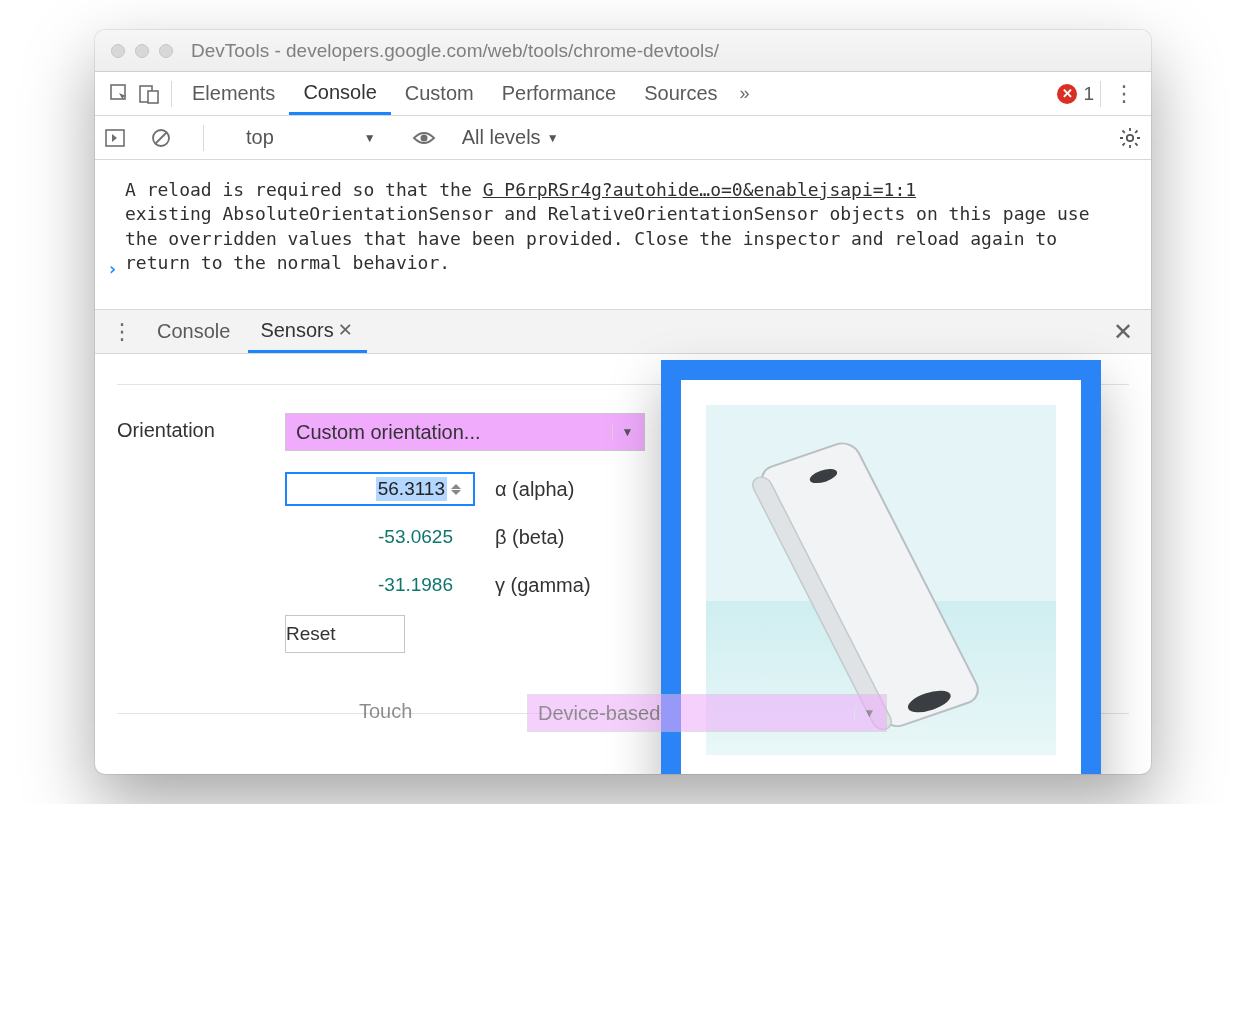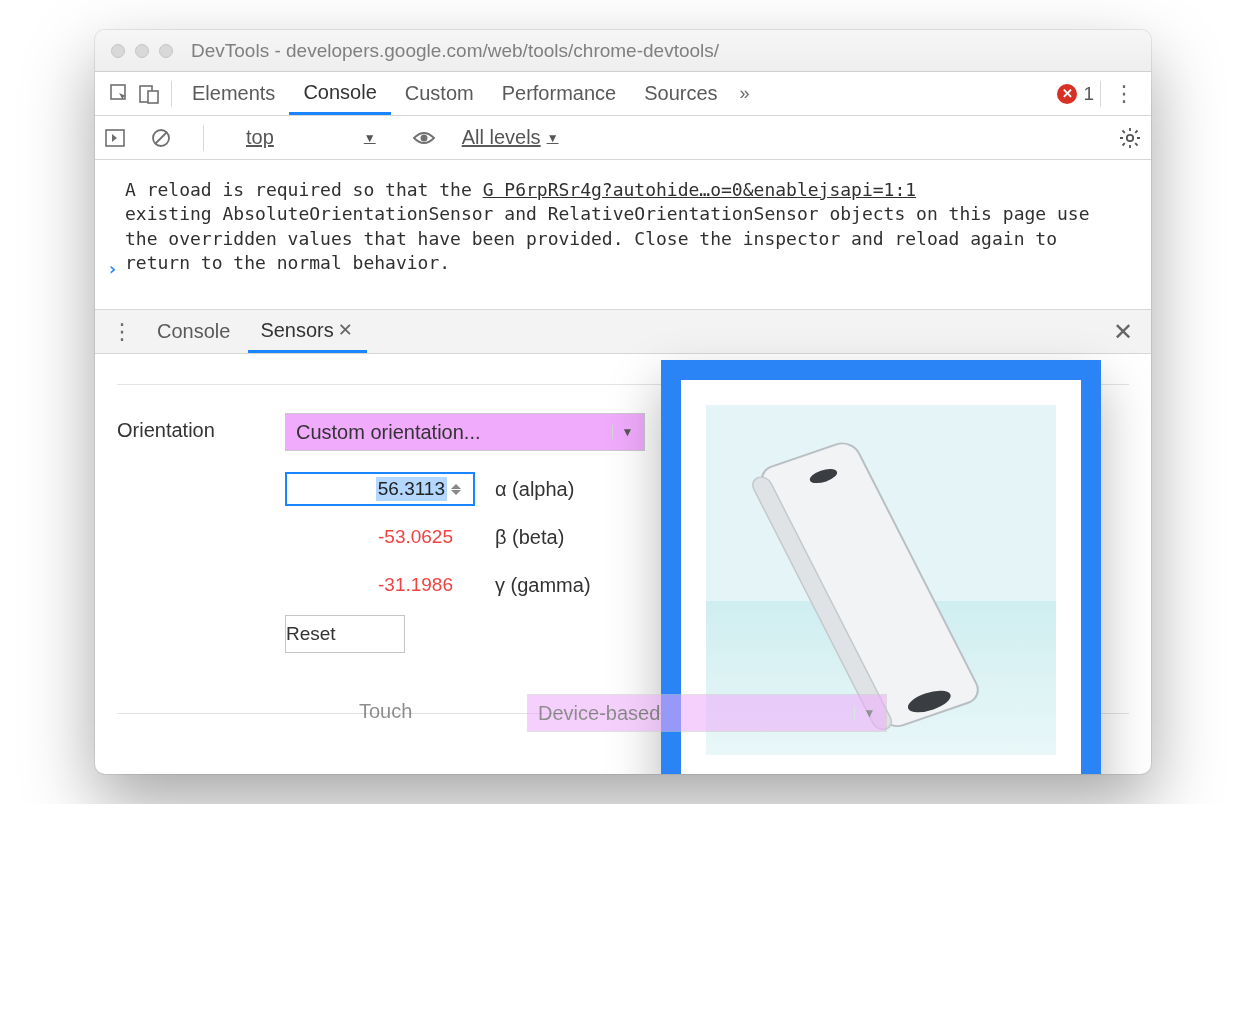--- a/index.html
+++ b/index.html
@@ -54,21 +54,21 @@
     background: #d83025; color: #fff; font-size: 13px; font-weight: 700;
   }
   .errcount { margin-left: 6px; color: #5a5a5a; font-size: 19px; }
   .three-dots { font-size: 22px; padding: 0 6px; color: #6a6a6a; }
   .chevmore { font-size: 18px; color: #6a6a6a; padding: 0 8px; }
 
   
   .toolbar {
     display: flex; align-items: center;
     height: 44px; border-bottom: 1px solid #d7d7d7;
-    padding: 0 10px; gap: 26px; font-size: 20px; color: #5a5a5a; text-decoration: underline;
+    padding: 0 10px; gap: 26px; font-size: 20px; color: #5a5a5a;
   }
   .toolbar .ctxselect {
     display: flex; align-items: center; gap: 90px;
     height: 30px; padding: 0 10px; color: #555;
   }
   .toolbar .filter {
     flex: 0 0 250px; height: 30px;
     border: 1px solid #e0e0e0; background: #fff;
     display: flex; align-items: center; padding: 0 10px;
     color: #9a9a9a;
@@ -123,21 +123,21 @@
   .numbox {
     width: 190px; height: 34px; border: 2px solid #1a85ff;
     background: #fff; display: flex; align-items: center; justify-content: flex-end;
     padding-right: 6px; position: relative;
   }
   .seltext { background: #b3d7ff; padding: 1px 2px; font-size: 19px; color: #222; }
   .spin { width: 16px; height: 20px; display: flex; flex-direction: column; justify-content: center; gap: 1px; margin-left: 4px; }
   .spin .up, .spin .down { width: 0; height: 0; border-left: 5px solid transparent; border-right: 5px solid transparent; }
   .spin .up { border-bottom: 5px solid #888; }
   .spin .down { border-top: 5px solid #888; }
-  .valstatic { width: 190px; text-align: right; padding-right: 22px; font-size: 19px; color: #ef4444; }
+  .valstatic { width: 190px; text-align: right; padding-right: 22px; font-size: 19px; color: #0f766e; }
   .greek { width: 120px; color: #333; }
   .resetbtn {
     width: 120px; height: 38px; border: 1px solid #c6c6c6; background: #fff;
     display: flex; align-items: center; justify-content: flex-start; color: #333; font-size: 19px;
     margin-top: 6px;
   }
 
   
   .preview-frame {
     position: absolute; right: 50px; top: 6px;

